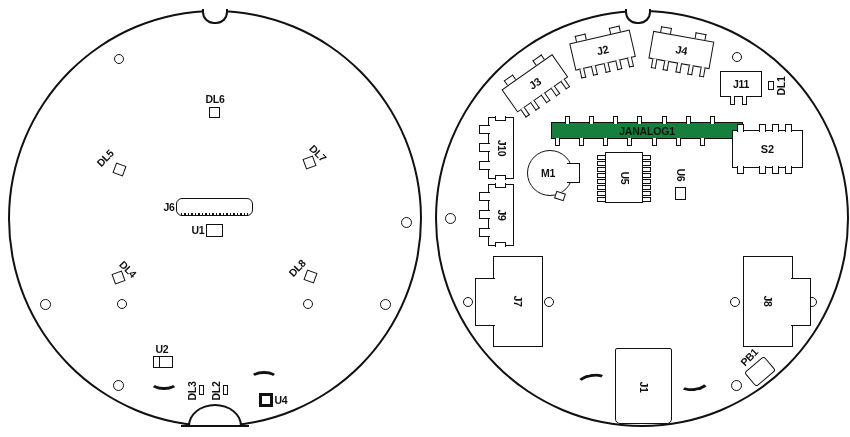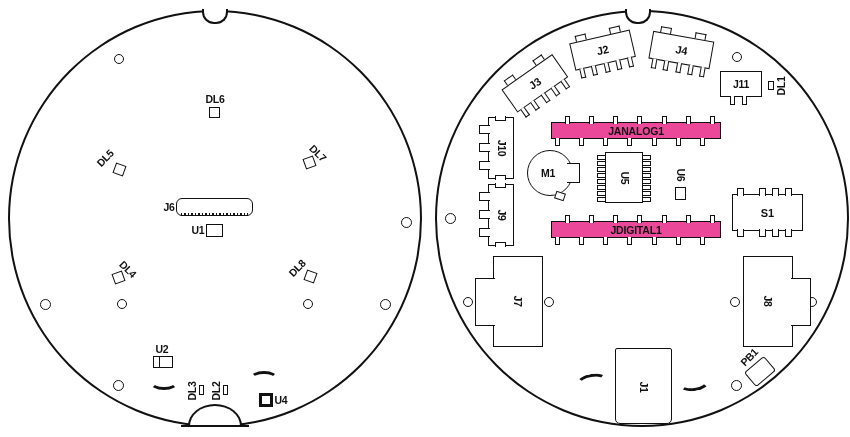--- a/index.html
+++ b/index.html
@@ -37,21 +37,21 @@
   
   .jstv{ position:absolute; width:37px; height:62px; }
   .jstv .body{ position:absolute; left:10px; top:0; width:26px; height:62px; border:1.6px solid #111; background:#fff; }
   .jstv .tooth{ position:absolute; left:1px; width:11px; height:9px; border:1.5px solid #111;
                 border-right:none; background:#fff; }
   .jstv .nt{ position:absolute; left:17px; top:-1px; width:11px; height:5px; background:#fff;
              border:1.4px solid #111; border-top:none; }
   .jstv .nb{ position:absolute; left:17px; bottom:-1px; width:11px; height:5px; background:#fff;
              border:1.4px solid #111; border-bottom:none; }
   
-  .hdr{ position:absolute; width:170px; height:17px; border:1.6px solid #111; background:#ec4899;
+  .hdr{ position:absolute; width:192px; height:17px; border:1.6px solid #111; background:#15803d;
         display:flex; align-items:center; justify-content:center; font-weight:700; font-size:10.5px;
         letter-spacing:-0.2px; }
   .hdr .row{ position:absolute; display:flex; justify-content:space-between; width:150px; }
   .hdr .rt{ top:-7px; left:13px; } .hdr .rb{ top:15px; left:3px; }
   .hdr .row i{ display:block; width:5px; height:8px; border:1.5px solid #111; background:#fff; }
   .hdr .rt i{ border-bottom:none; } .hdr .rb i{ border-top:none; }
   
   .sw{ position:absolute; width:71px; border:1.6px solid #111; background:#fff; display:flex;
        align-items:center; justify-content:center; font-weight:700; font-size:11px; }
   .sw i{ position:absolute; width:7px; height:8px; border:1.5px solid #111; background:#fff; }
@@ -213,41 +213,20 @@
     <div class="row rb">
         <i></i>
         <i></i>
         <i></i>
         <i></i>
         <i></i>
         <i></i>
         <i></i>
       </div>
     <span>JANALOG1</span>
-  </div>
-  <div class="hdr" style="left:551px; top:221px;">
-    <div class="row rt">
-        <i></i>
-        <i></i>
-        <i></i>
-        <i></i>
-        <i></i>
-        <i></i>
-        <i></i>
-      </div>
-    <div class="row rb">
-        <i></i>
-        <i></i>
-        <i></i>
-        <i></i>
-        <i></i>
-        <i></i>
-        <i></i>
-      </div>
-    <span>JDIGITAL1</span>
   </div>
 
   <div class="box" style="left:527px; top:150px; width:46px; height:46px; border-radius:50%;"></div>
   <div style="position:absolute; left:567px; top:163px; width:13px; height:20px; background:#fff; border:1.6px solid #111; border-left:none;"></div>
   <div class="box" style="left:555px; top:192px; width:10px; height:8px; transform:rotate(18deg);"></div>
   <span class="lbl" style="left:548px; top:173px;">M1</span>
 
   <div class="ic" style="left:605px; top:152px;">
     <i class="pl" style="top:2px;"></i>
       <i class="pl" style="top:8px;"></i>
@@ -264,30 +243,30 @@
       <i class="pr" style="top:26px;"></i>
       <i class="pr" style="top:32px;"></i>
       <i class="pr" style="top:38px;"></i>
       <i class="pr" style="top:44px;"></i>
     <span class="lbl r90" style="left:19px; top:25px;">U5</span>
   </div>
 
   <span class="lbl r90" style="left:681px; top:175px;">U6</span>
   <div class="box" style="left:675px; top:187px; width:11px; height:13px;"></div>
 
-  <div class="sw" style="left:732px; top:194px; height:37px;">
+  <div class="sw" style="left:732px; top:130px; height:38px;">
     <i class="pt p1"></i>
       <i class="pt p2"></i>
       <i class="pt p3"></i>
       <i class="pt p4"></i>
     <i class="pb p1"></i>
       <i class="pb p2"></i>
       <i class="pb p3"></i>
       <i class="pb p4"></i>
-    <span>S1</span>
+    <span>S2</span>
   </div>
 
   <div class="box" style="left:493px; top:256px; width:50px; height:91px;"></div>
   <div style="position:absolute; left:475px; top:278px; width:20px; height:48px; background:#fff; border:1.6px solid #111; border-right:none;"></div>
   <span class="lbl r90" style="left:518px; top:301px;">J7</span>
 
   <div class="box" style="left:743px; top:256px; width:50px; height:91px;"></div>
   <div style="position:absolute; left:791px; top:278px; width:20px; height:48px; background:#fff; border:1.6px solid #111; border-left:none;"></div>
   <span class="lbl r90" style="left:768px; top:301px;">J8</span>
 

